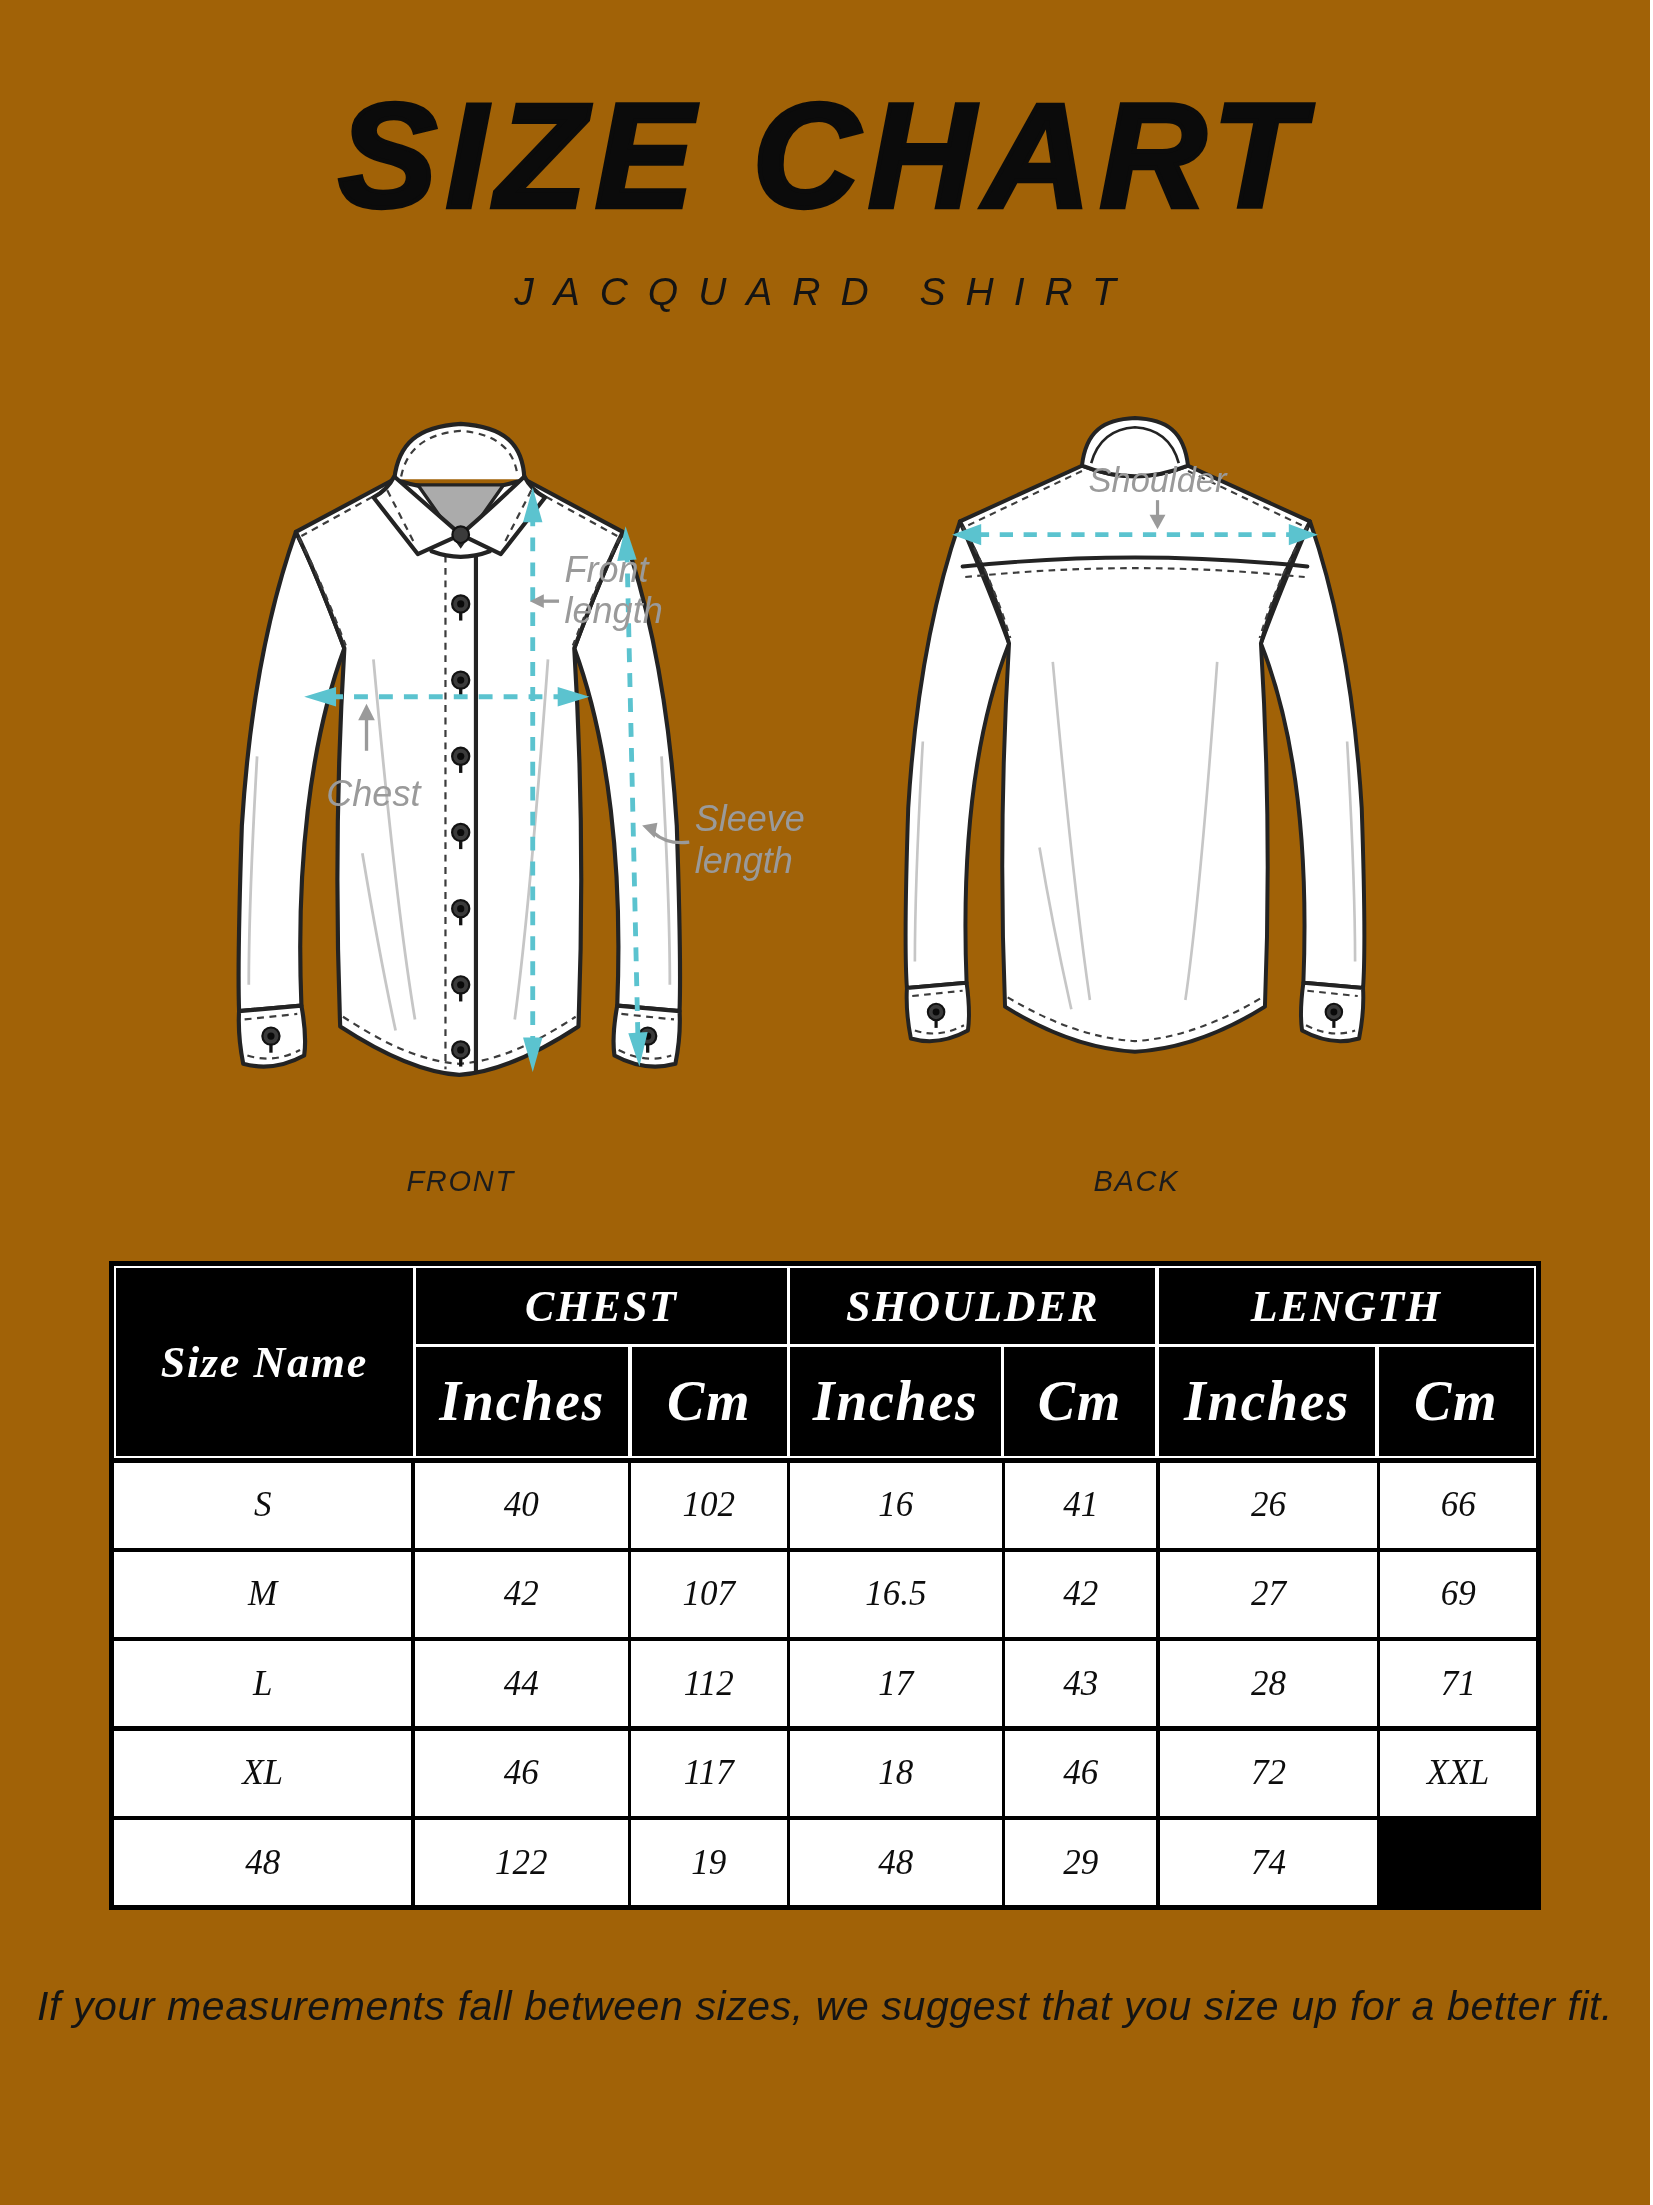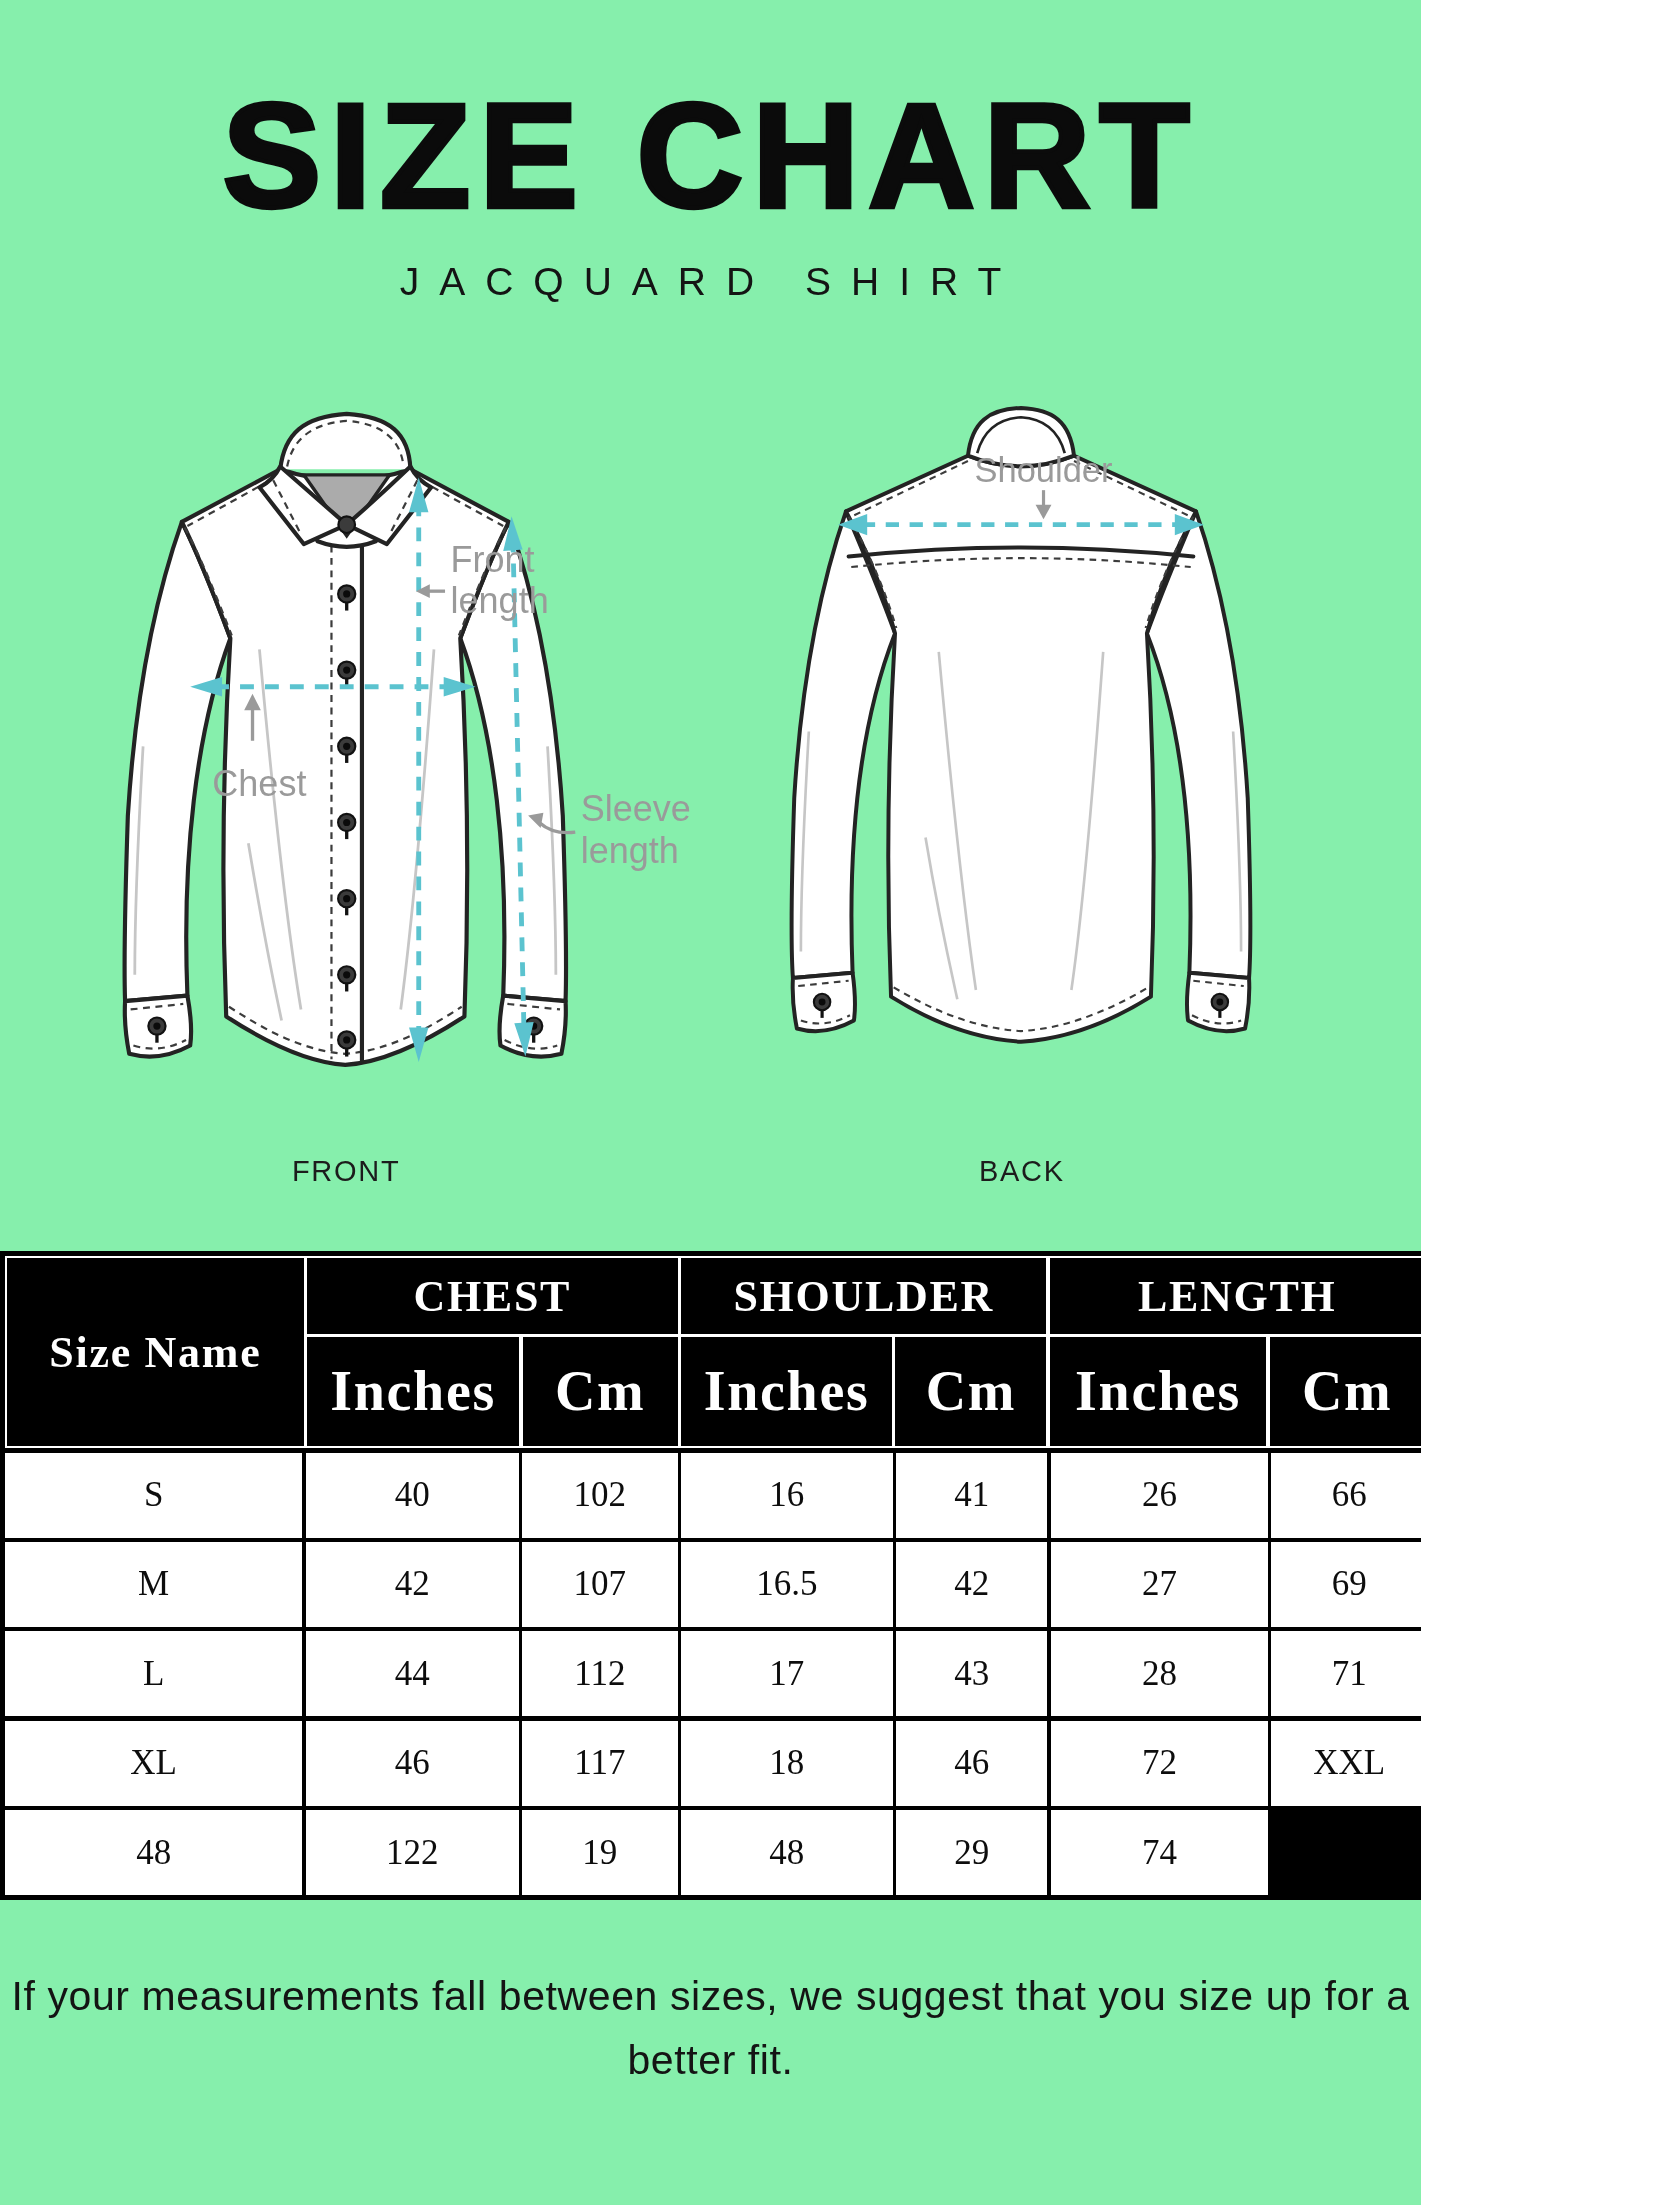--- a/index.html
+++ b/index.html
@@ -1,27 +1,27 @@
 <!DOCTYPE html>
 <html style="font-size:8.8px"><head>
 <meta charset="utf-8">
 <style>
   html,body{margin:0;padding:0;background:#ffffff;}
   .page{
-    width:1421px;height:2205px;background:#86efac;overflow:hidden;position:relative;
-    font-family:"Liberation Sans", sans-serif;color:#111;
+    width:1650px;height:2205px;background:#a16207;overflow:hidden;position:relative;
+    font-family:"Liberation Sans", sans-serif;color:#111;font-style:italic;
   }
   
   .title{
     margin-top:82px;text-align:center;
     font-size:148px;font-weight:bold;letter-spacing:8.8px;line-height:1;
     color:#0b0b0b;-webkit-text-stroke:4.4px #0b0b0b;
   }
   .subtitle{
-    margin-top:30px;text-align:center;
+    margin-top:40px;text-align:center;
     font-size:39px;font-weight:normal;letter-spacing:20px;color:#141414;
   }
   
   .shirts{display:flex;justify-content:center;align-items:flex-start;gap:22px;margin-top:96px;}
   .shirt-figure{display:flex;flex-direction:column;height:788px;margin:0;}
   .shirt-figure svg{flex:none;}
   .figcap{margin-top:auto;text-align:center;font-size:29px;letter-spacing:1.7px;color:#1c1c1c;}
   .figcap.front{width:77%;}
   .figcap.back{width:91%;}
   

